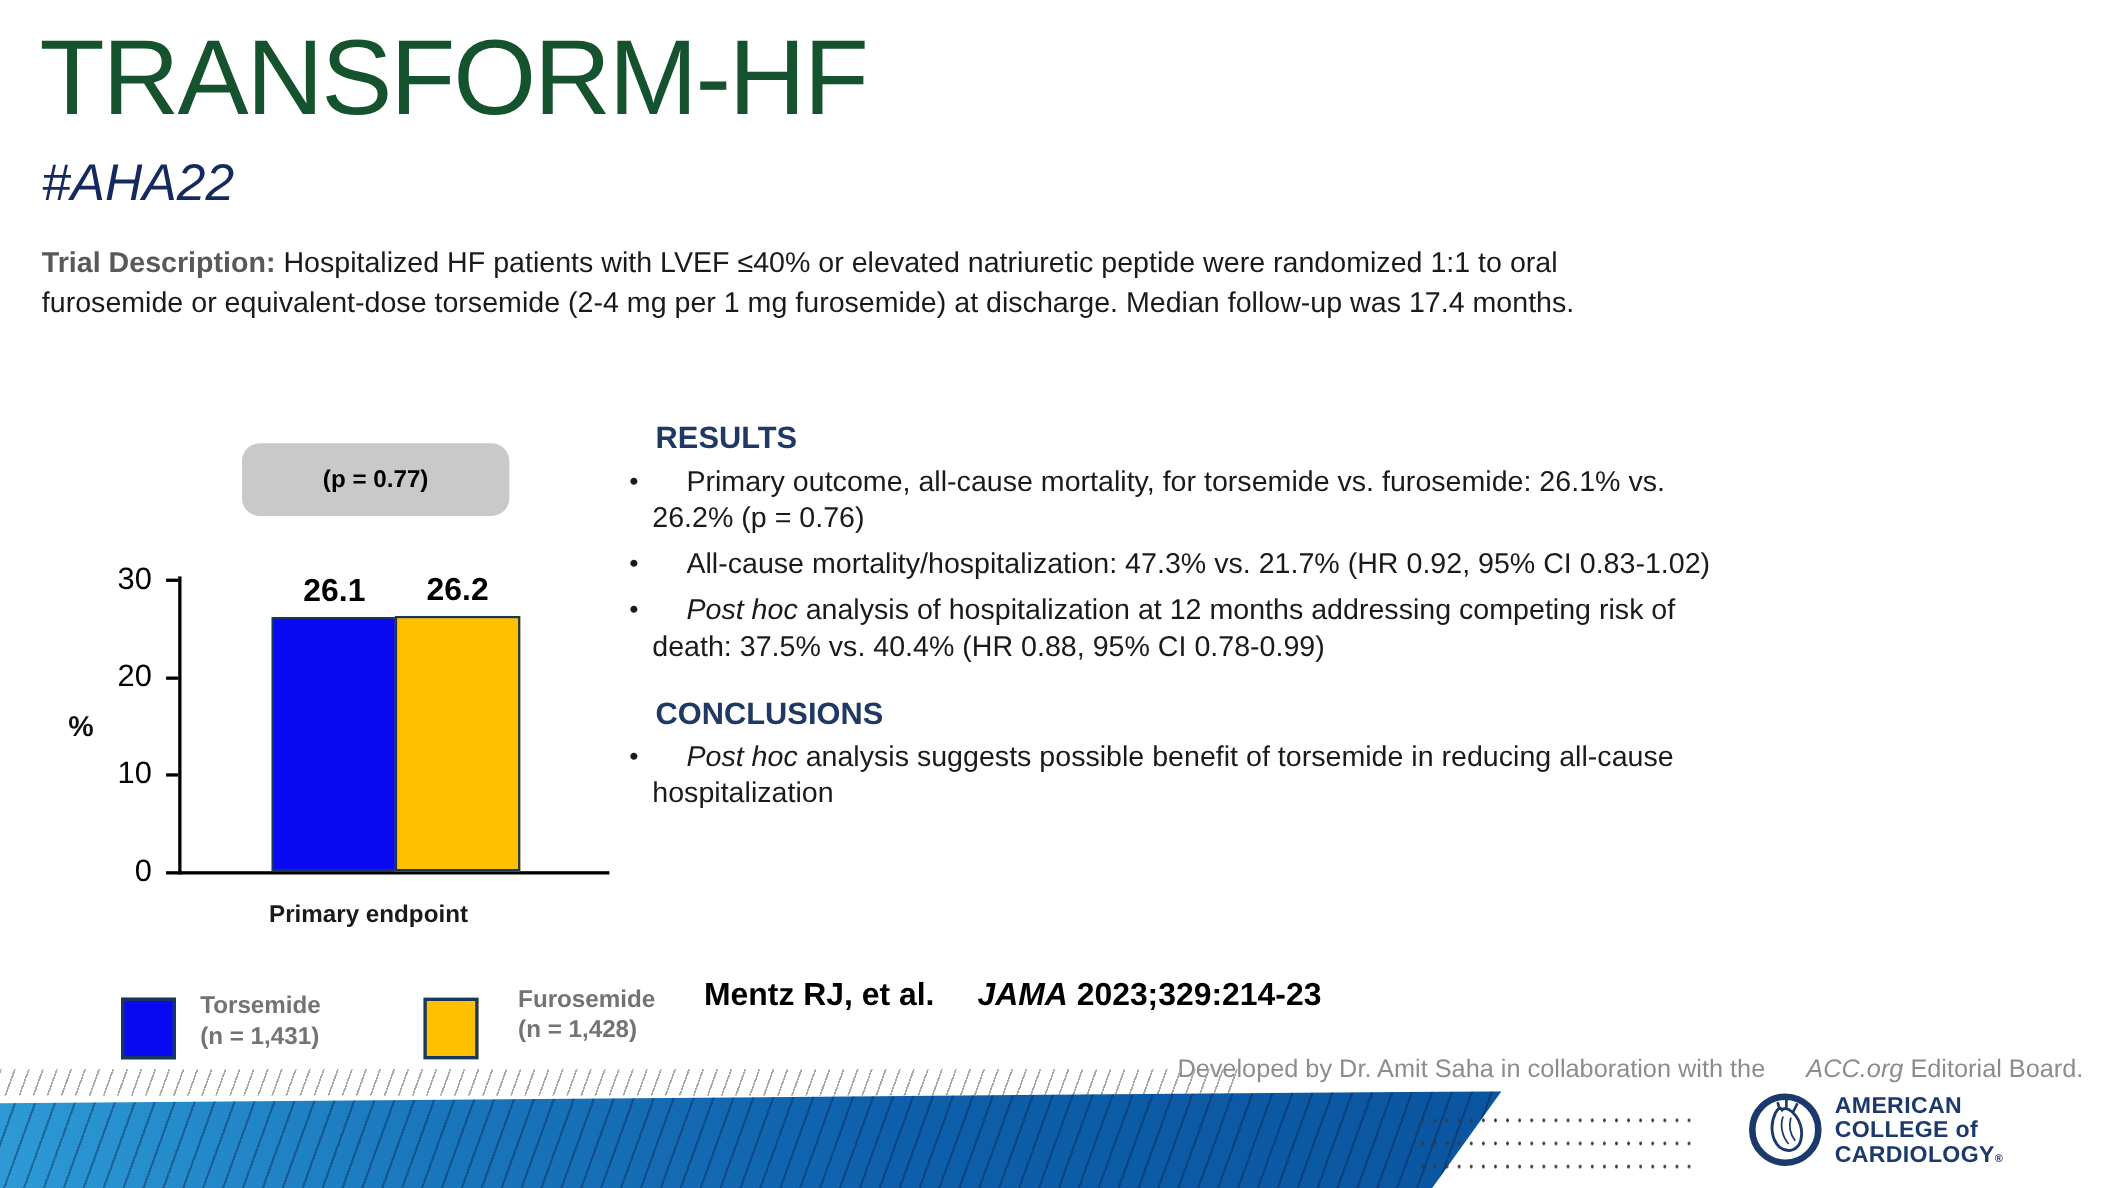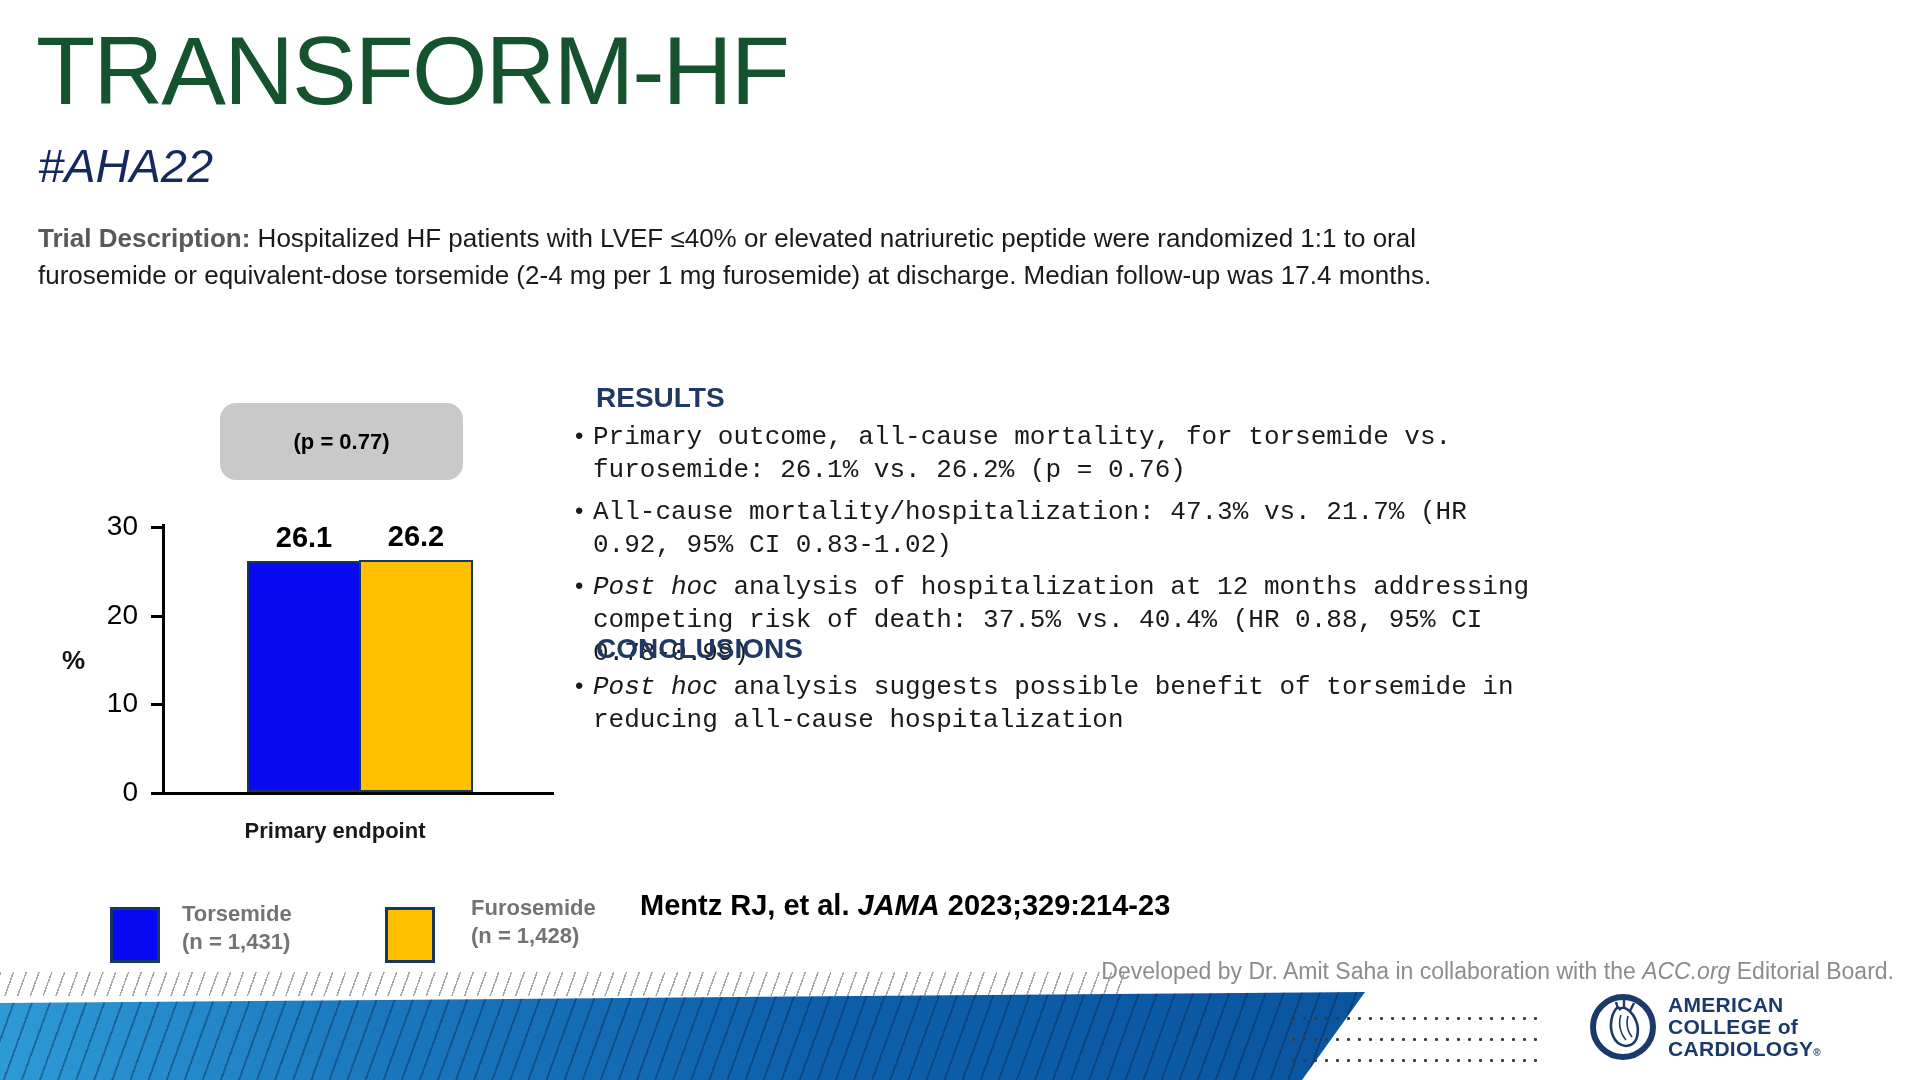--- a/index.html
+++ b/index.html
@@ -17,21 +17,21 @@
     position:absolute; left:38px; top:138px;
     font-size:47px; font-style:italic; color:#15295e; font-weight:400;
   }
   .description {
     position:absolute; left:38px; top:220px; width:1460px;
     font-size:26px; line-height:37px; color:#1a1a1a;
   }
   .desc-label { font-weight:bold; color:#595959; }
   
   .pvalue-box {
-    position:absolute; left:220px; top:403px; width:243px; height:77px;
+    position:absolute; left:220px; top:403px; width:243px; height:66px;
     background:#c9c9ca; border-radius:16px;
     display:flex; align-items:center; justify-content:center;
     font-size:22px; font-weight:bold; color:#000;
   }
   .chart { position:absolute; left:60px; top:500px; width:540px; height:480px; }
   .plot { position:absolute; left:0; top:0; width:520px; height:300px; }
   .yaxis-line { position:absolute; left:102px; top:24px; width:3px; height:271px; background:#000; }
   .xaxis-line { position:absolute; left:102px; top:292px; width:392px; height:3px; background:#000; }
   .ytick-mark { position:absolute; left:91px; width:11px; height:3px; background:#000; }
   .ytick-label {
@@ -67,23 +67,23 @@
     position:absolute; left:596px; font-size:28px; font-weight:bold; color:#1f3864;
   }
   .heading-results { top:382px; }
   .heading-conclusions { top:633px; }
   .bullet-list {
     position:absolute; left:556px; width:1000px; margin:0; padding:0; list-style:none;
     font-size:26px; line-height:33px; color:#1a1a1a;
   }
   .list-results { top:421px; }
   .list-conclusions { top:671px; }
-  .bullet-list li { position:relative; padding-left:37px; margin-bottom:9px;font-family:Liberation Mono, monospace; }
+  .bullet-list li { position:relative; padding-left:37px; margin-bottom:9px; }
   .bullet-list li::before { content:"\2022"; position:absolute; left:16px; top:0; font-size:24px; }
-  .it { font-style:italic; }
+  .it { font-style:italic;margin-left:31px; }
   .citation {
     position:absolute; left:640px; top:889px;
     font-size:29px; font-weight:bold; color:#000; white-space:nowrap;
   }
   
   .developed-by {
     position:absolute; right:26px; top:958px; font-size:23px; color:#8c8c8c; white-space:nowrap;
   }
   .hatch-strip {
     position:absolute; left:0; top:972px; width:1128px; height:24px;

